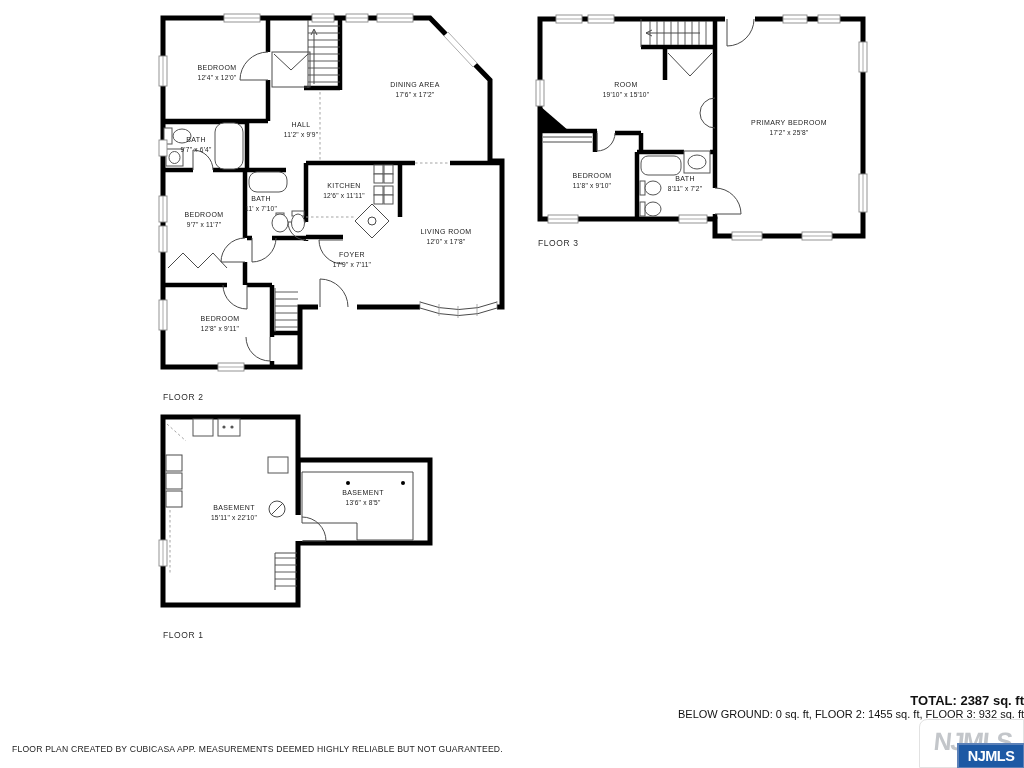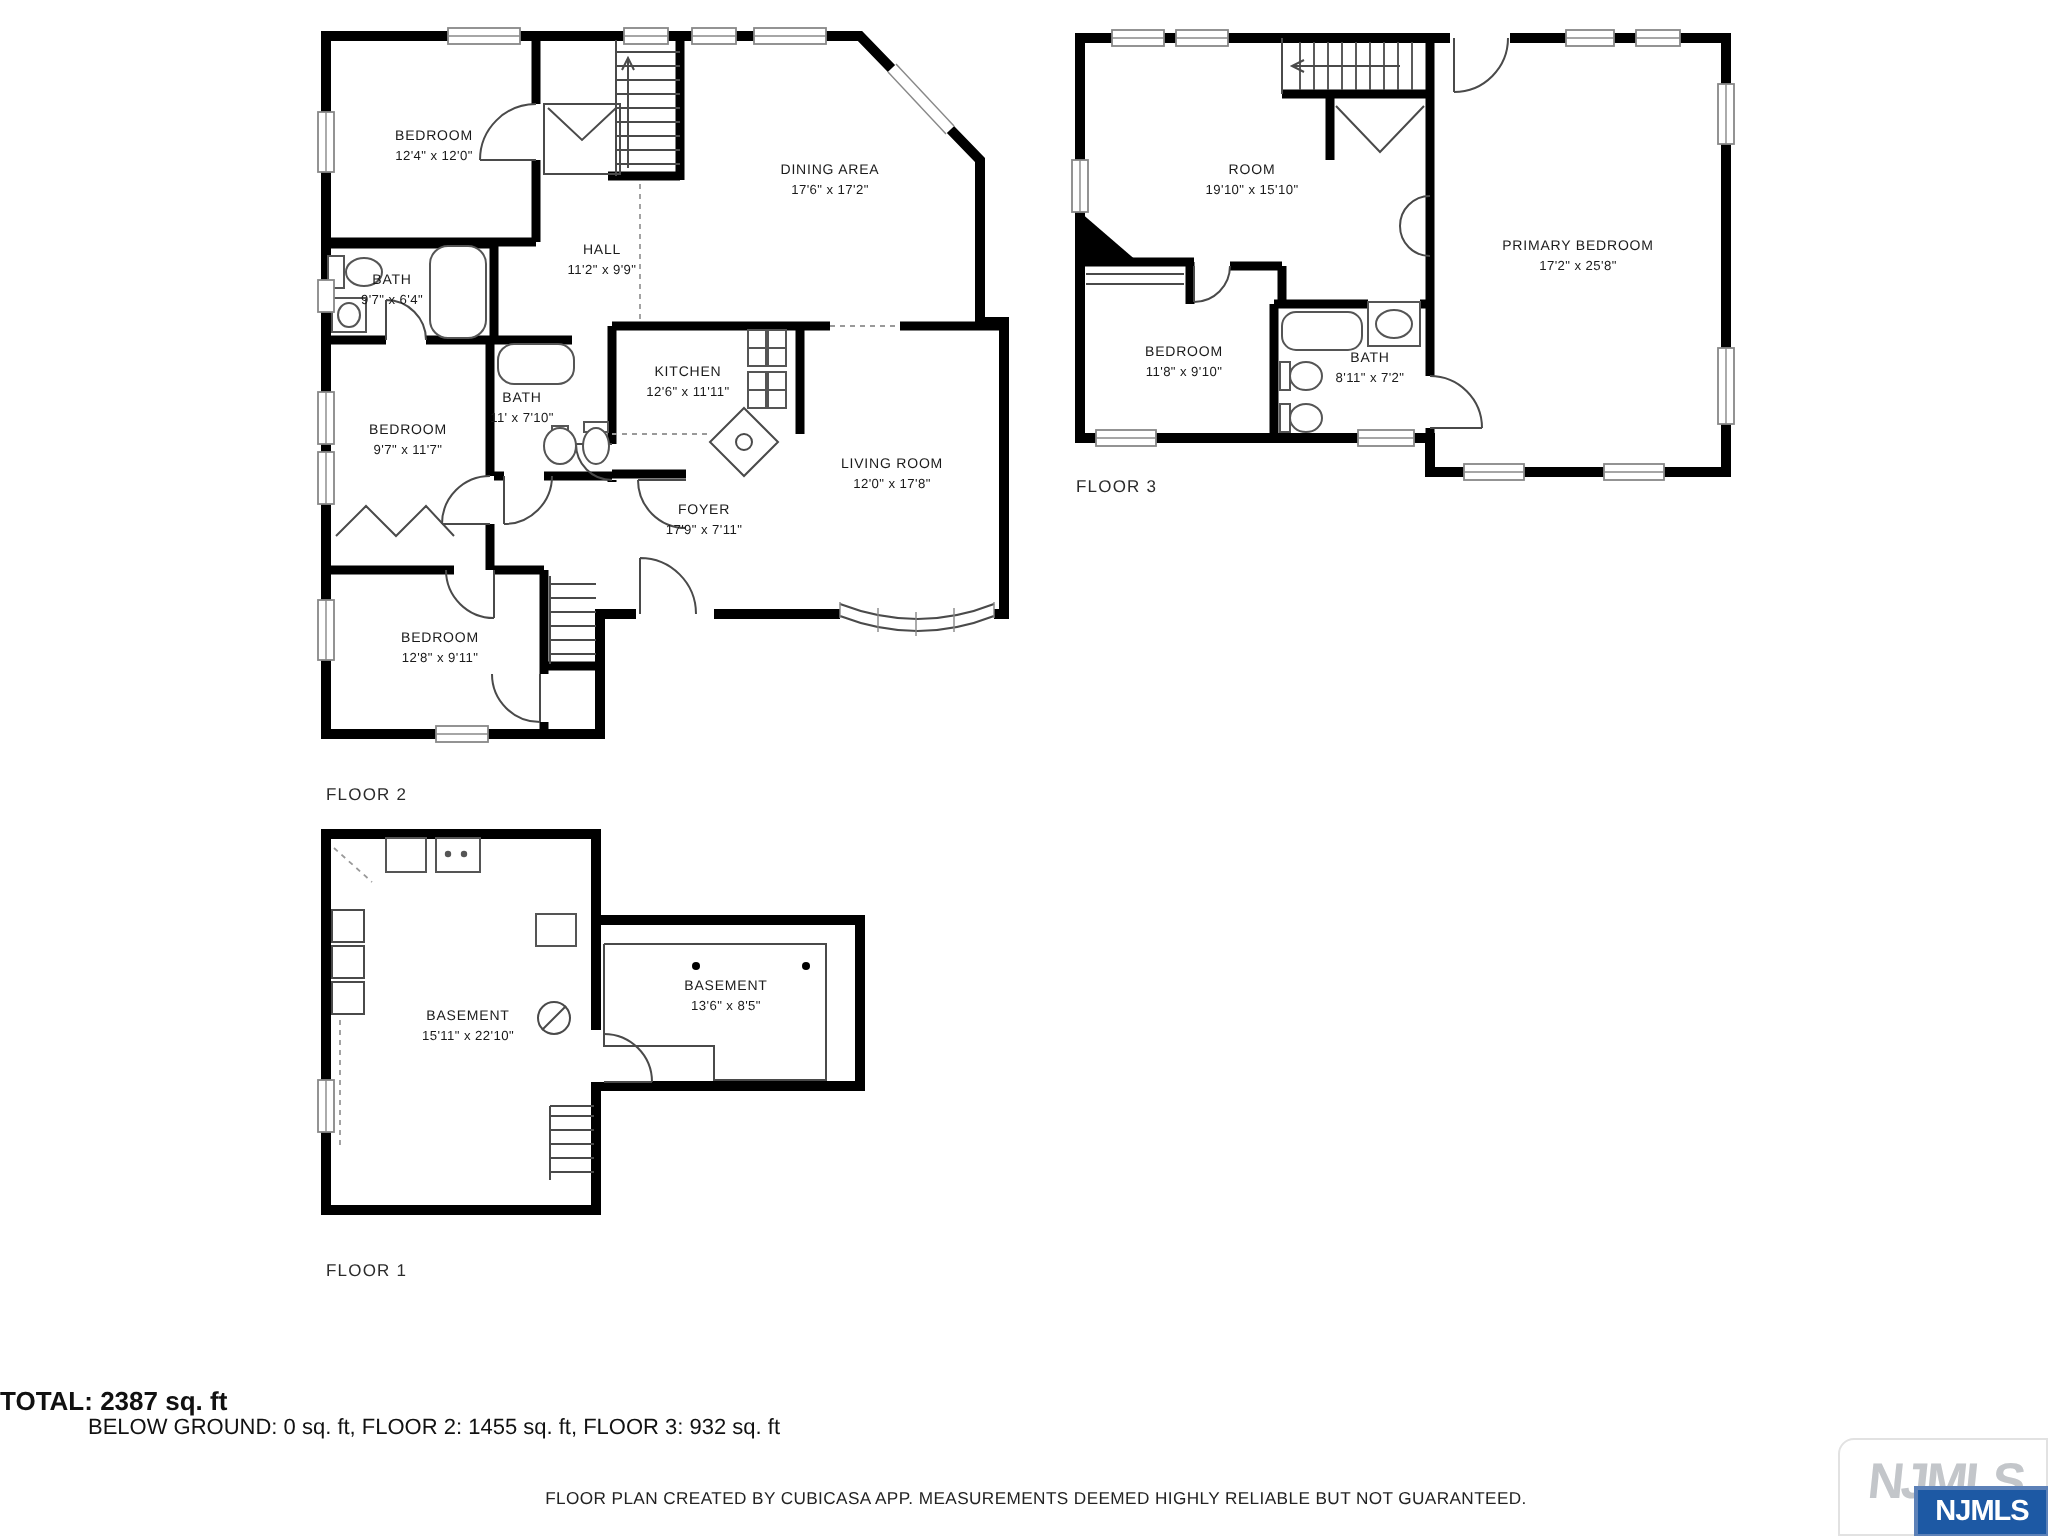--- a/index.html
+++ b/index.html
@@ -12,24 +12,24 @@
   .wall-outer{fill:#fff;stroke:#000;stroke-width:5;stroke-linejoin:miter;}
   .wall{fill:none;stroke:#000;stroke-width:4.5;stroke-linecap:butt;}
   .thin{fill:none;stroke:#4a4a4a;stroke-width:1;}
   .fix{fill:#fff;stroke:#555;stroke-width:1;}
   .win{fill:#fff;stroke:#888;stroke-width:.9;}
   .winline{stroke:#888;stroke-width:.7;}
   .dash{fill:none;stroke:#999;stroke-width:.9;stroke-dasharray:2.5 2.5;}
   .erase{fill:#fff;stroke:none;}
   .tread{stroke:#4a4a4a;stroke-width:.9;}
   .door{fill:none;stroke:#4a4a4a;stroke-width:1;}
-  #summary{position:absolute;left:0;right:0;top:694px;text-align:left;color:#111;}
+  #summary{position:absolute;left:0;right:0;top:694px;text-align:right;color:#111;}
   #summary .total{font-size:13px;font-weight:bold;line-height:14px;}
   #summary .line{font-size:11px;line-height:11.5px;margin-top:1px;padding-left:44px;}
-  #disclaimer{position:absolute;left:12px;right:0;top:744px;text-align:center;
+  #disclaimer{position:absolute;left:12px;right:0;top:744px;text-align:left;
               font-size:8.6px;letter-spacing:.2px;color:#222;}
   #brand{position:absolute;right:0;bottom:0;width:103px;height:47px;
          border:1px solid #e2e2e2;border-radius:8px 0 0 0;}
   #brand .watermark{position:absolute;right:12px;bottom:11px;font-size:25px;font-weight:900;
          color:#c3c6ca;letter-spacing:-1.5px;transform:skewX(-6deg);}
   #brand .badge{position:absolute;right:-2px;bottom:-2px;width:64px;height:22px;
          background:#1d59a4;border:2px solid #5c81b8;display:flex;align-items:center;
          justify-content:center;color:#fff;font-weight:bold;font-size:14.5px;letter-spacing:-.5px;}
 </style>
 </head>

